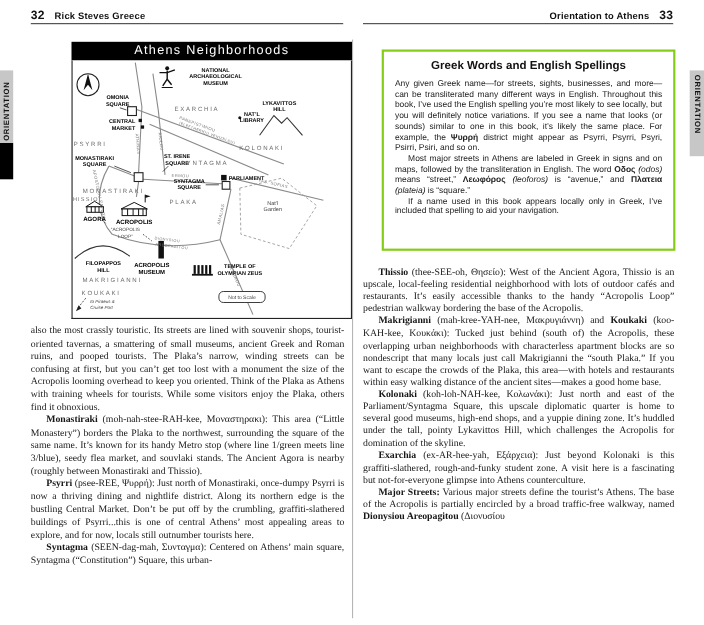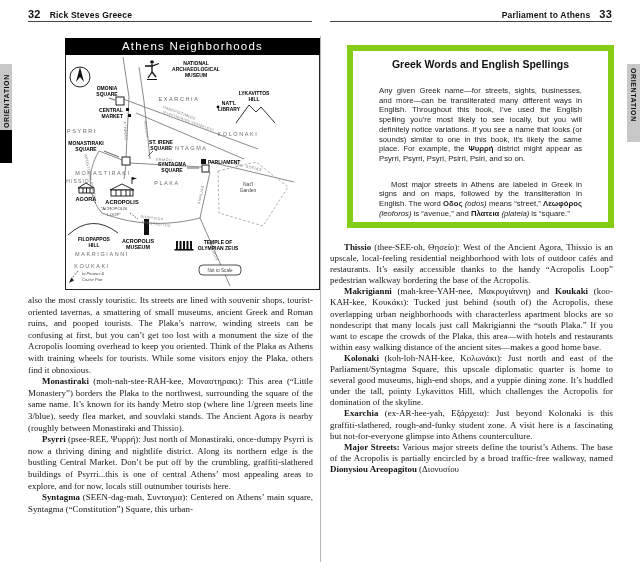--- a/index.html
+++ b/index.html
@@ -41,37 +41,37 @@
   .note{font-size:4.3px;fill:#444;}
   .ital{font-style:italic;}
   
   .body-text{position:absolute;text-align:justify;color:#161616;}
   .body-left{left:28px;top:295px;width:285px;font-size:8.9px;line-height:11.6px;}
   .body-right{left:330px;top:242px;width:283px;font-size:8.9px;line-height:11.1px;}
   .body-text p{margin:0;}
   .body-text p.ind{text-indent:14px;}
   
   .sidebar{position:absolute;left:347px;top:45px;width:267px;height:183px;box-sizing:border-box;
-           border:6px solid #84cc16;background:#fff;padding:5px 10px 4px 10px;overflow:hidden;}
+           border:2px solid #84cc16;background:#fff;padding:5px 10px 4px 10px;overflow:hidden;}
   .sidebar-title{font-family:"Liberation Sans",sans-serif;font-weight:bold;font-size:10.5px;
                  text-align:center;color:#111;margin:2px 0 5px 0;}
-  .sidebar p{margin:16px;font-family:"Liberation Sans",sans-serif;font-size:7.7px;
+  .sidebar p{margin:0;font-family:"Liberation Sans",sans-serif;font-size:7.7px;
              line-height:9.7px;text-align:justify;color:#1c1c1c;}
   .sidebar p.ind{text-indent:12px;}
 </style>
 </head>
 <body>
 
 <div class="spread">
 
   <div class="run-head run-head-left">
     <span class="pgnum">32</span><span>Rick Steves Greece</span>
   </div>
   <div class="run-head run-head-right">
-    <span>Parliament to Athens</span><span class="pgnum">33</span>
+    <span>Orientation to Athens</span><span class="pgnum">33</span>
   </div>
   <div class="head-rule head-rule-left"></div>
   <div class="head-rule head-rule-right"></div>
   <div class="gutter"></div>
 
   <div class="tab-gray tab-left-gray"></div>
   <div class="tab-left-black"></div>
   <span class="vtext vtext-left">ORIENTATION</span>
   <div class="tab-gray tab-right-gray"></div>
   <span class="vtext vtext-right">ORIENTATION</span>

